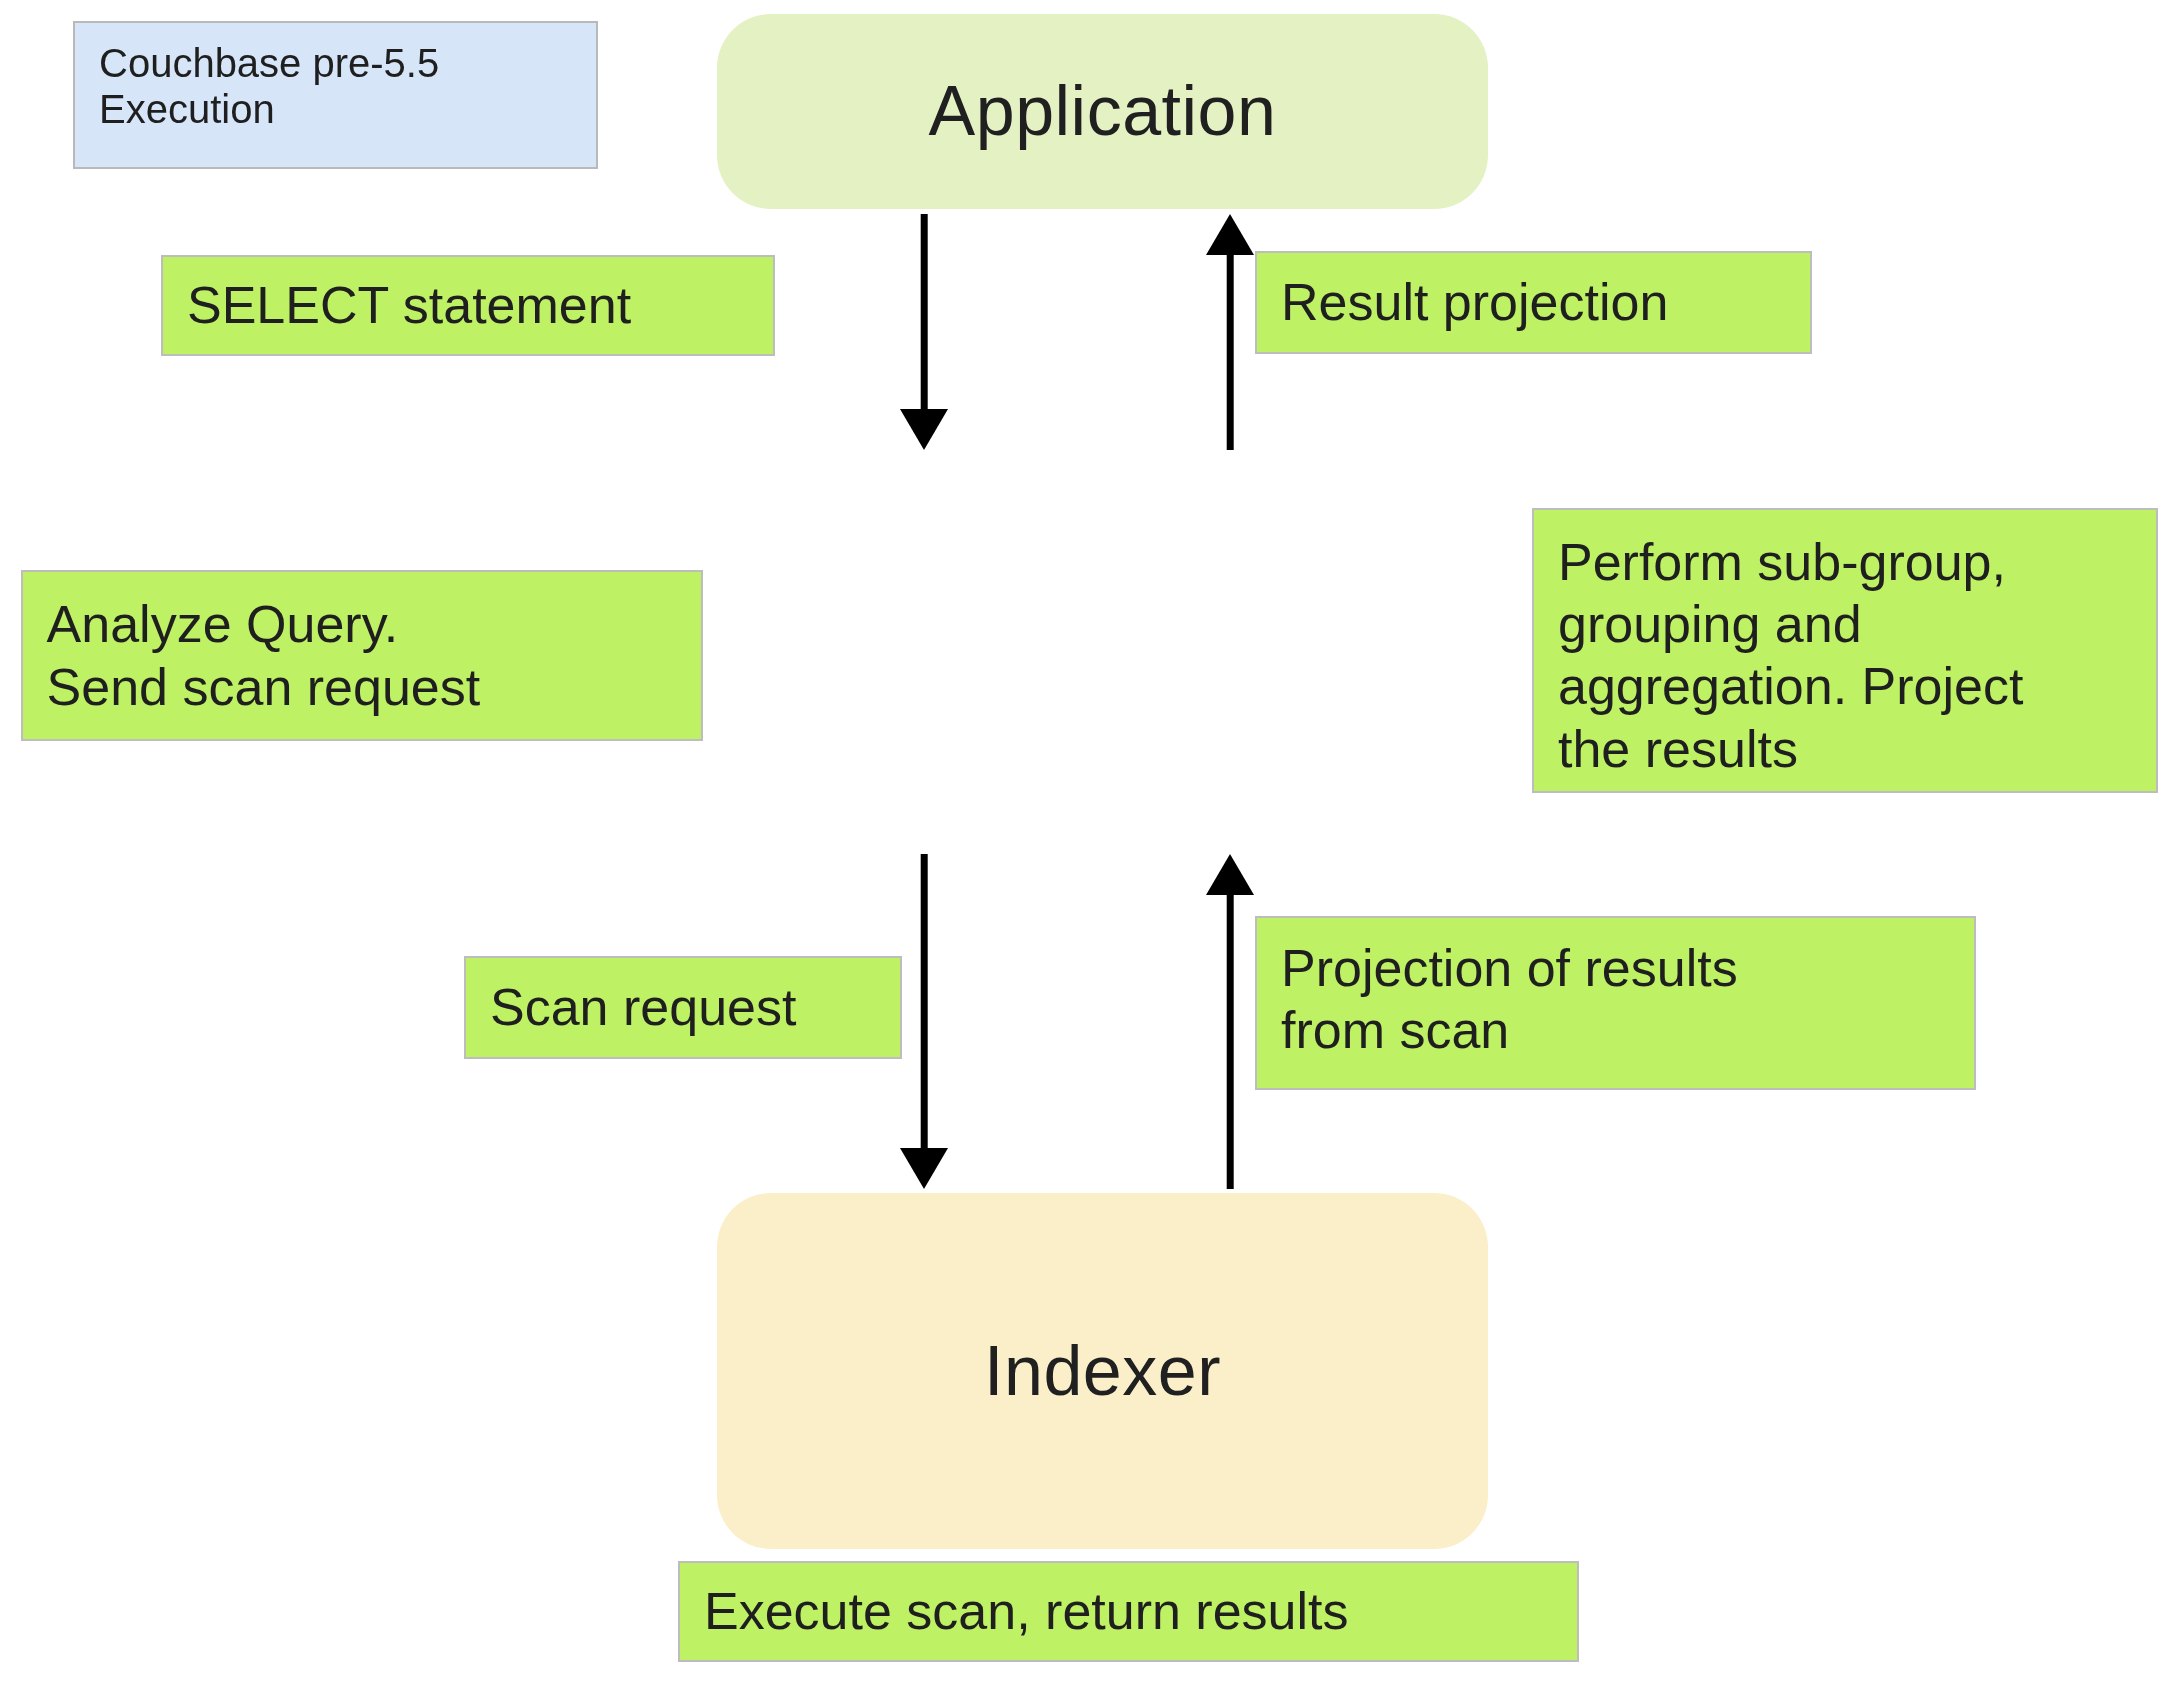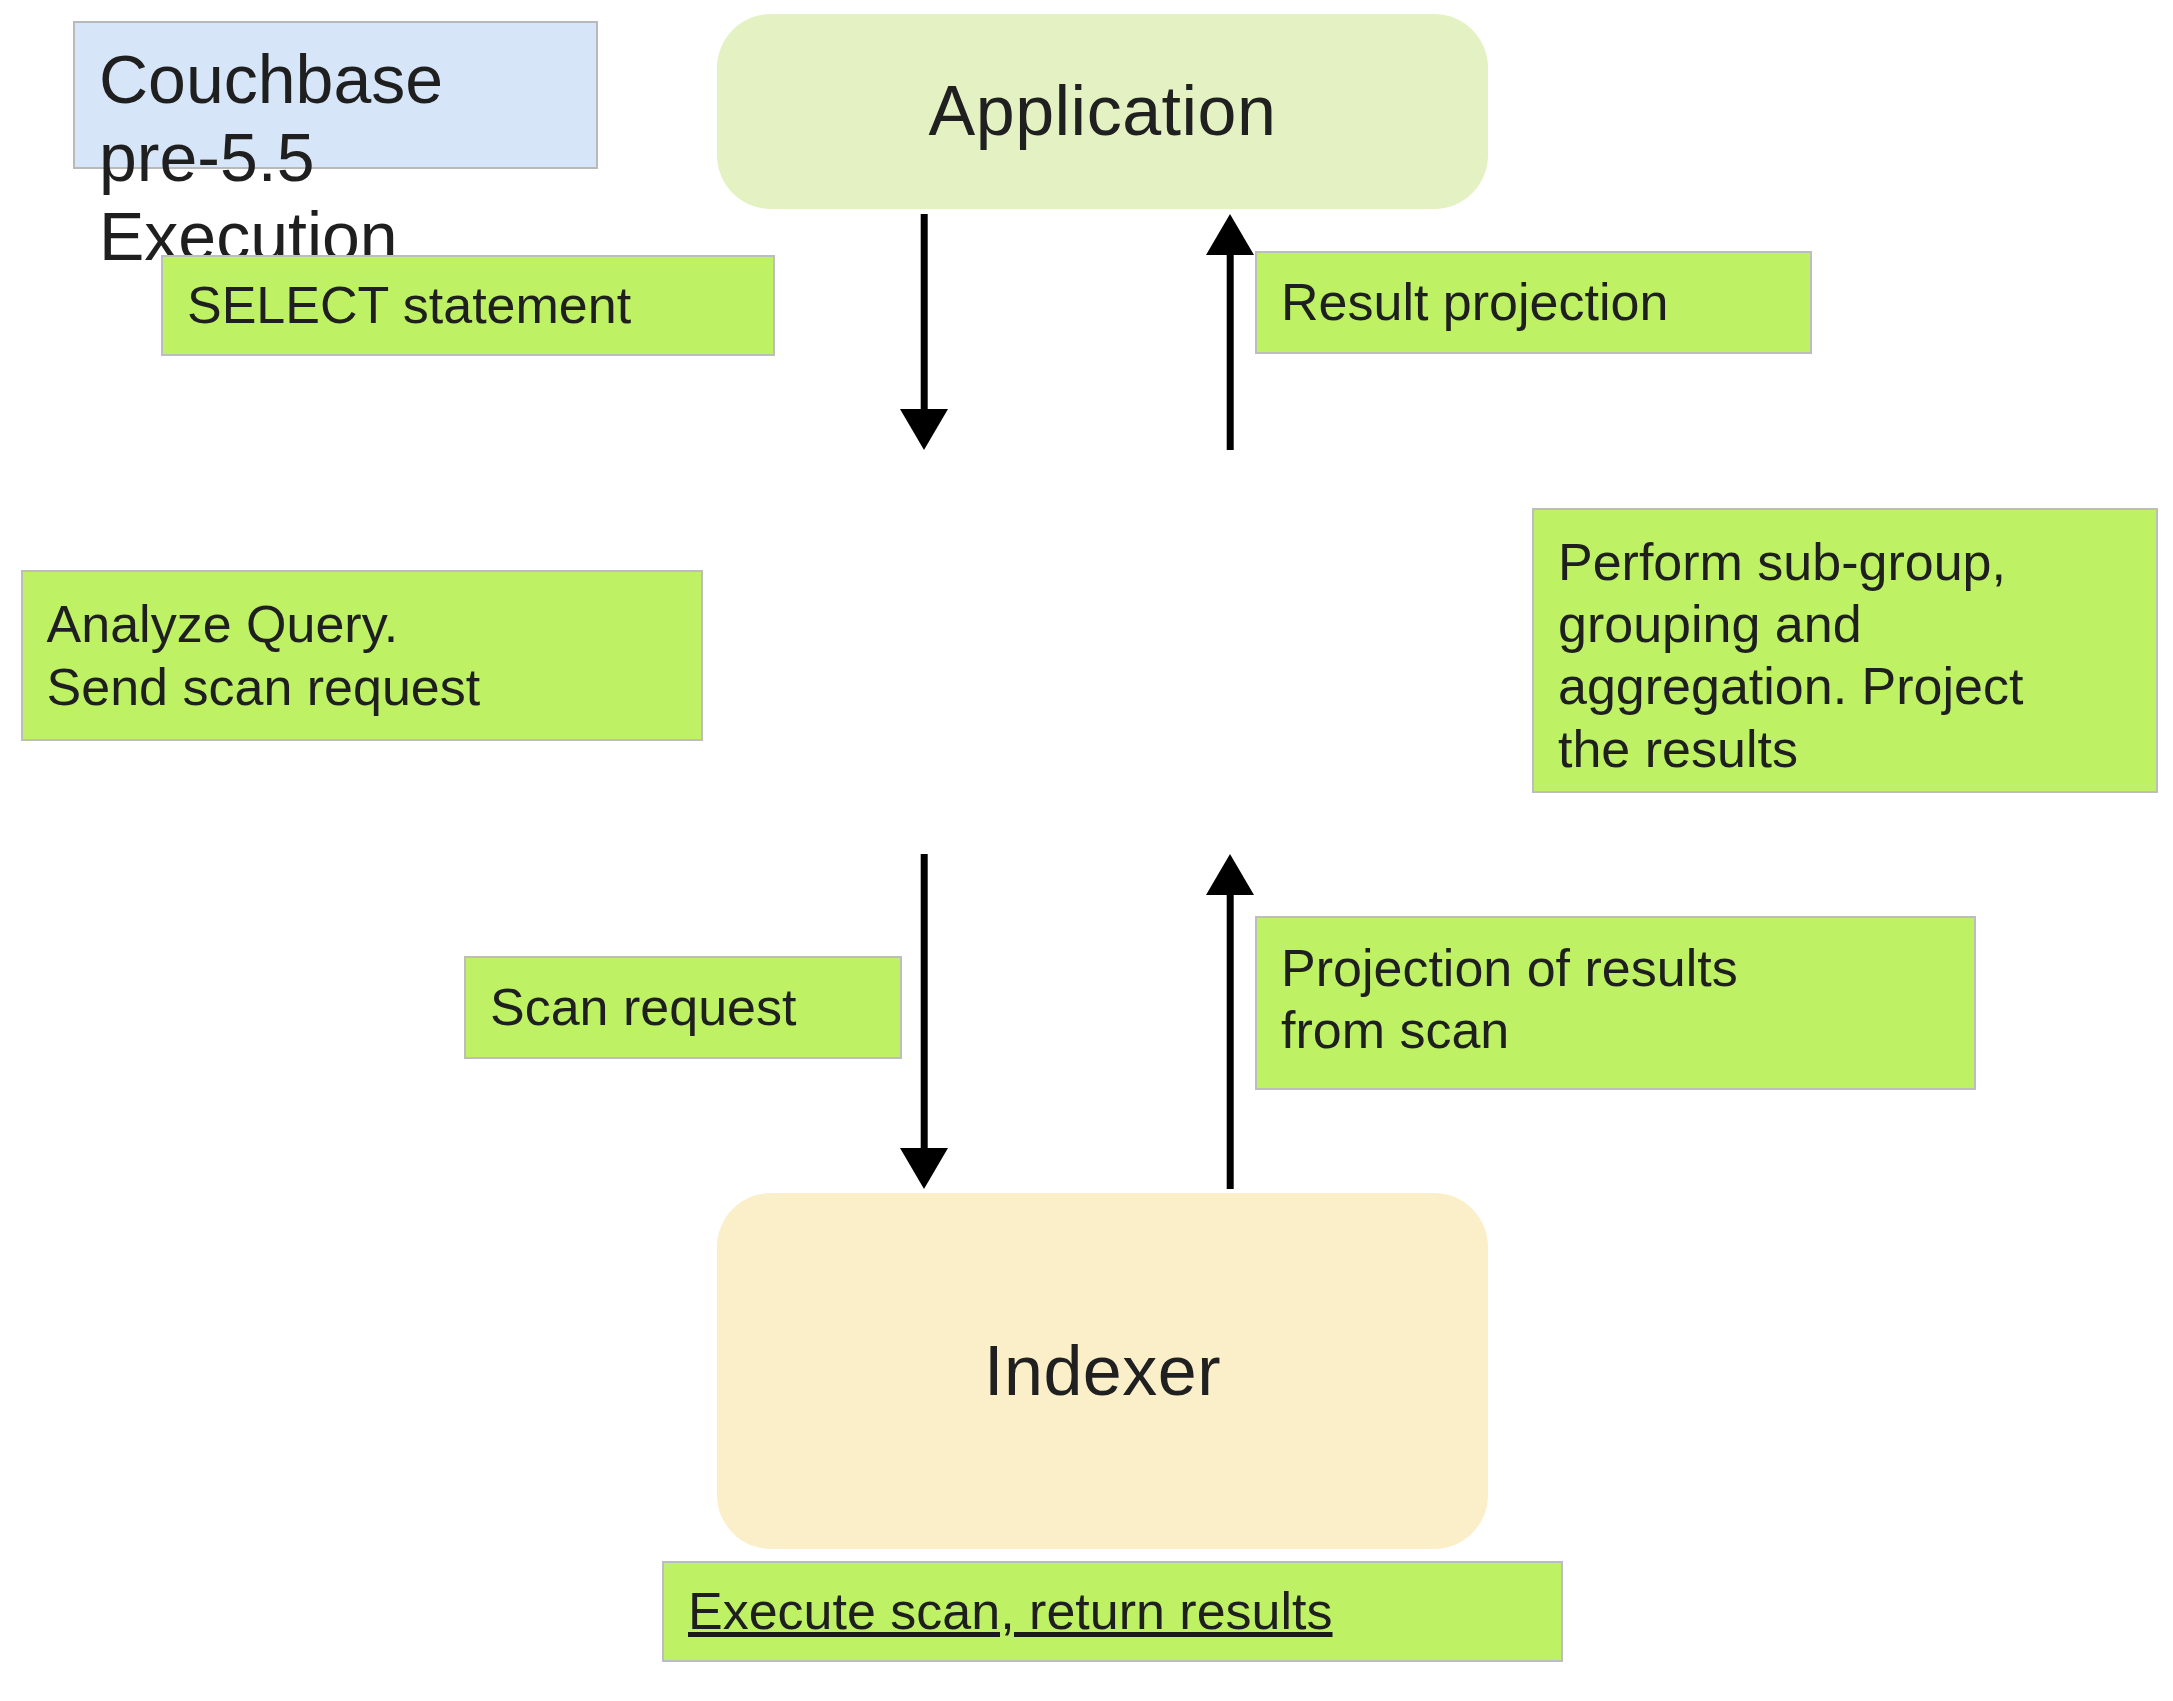--- a/index.html
+++ b/index.html
@@ -65,21 +65,21 @@
     left: 73px;
     top: 20.6px;
     width: 525px;
     height: 148px;
     background: #d6e5f7;
     border: 2.8px solid #b9b9b9;
     box-sizing: border-box;
     padding: 17px 20.6px 0 24px;
   }
   #legend-box .legend-text {
-    font-size: 68px;
+    font-size: 40px;
     line-height: 1.16;
     color: #1f1f1f;
     white-space: pre-line;
   }
 
   
   .callout {
     position: absolute;
     background: #bef264;
     border: 2.8px solid #bdbdbd;
@@ -96,21 +96,21 @@
   }
 
   #callout-select      { left: 161px;  top: 255px;  width: 614px;  height: 101px; }
   #callout-result      { left: 1255px; top: 251px;  width: 557px;  height: 103px; }
   #callout-analyze     { left: 20.6px;   top: 570px;  width: 682px;  height: 171px; }
   #callout-perform     { left: 1532px; top: 508px;  width: 626px;  height: 285px;
                          align-items: flex-start; padding-top: 20.6px; }
   #callout-scan-req    { left: 464px;  top: 956px; width: 438px;  height: 103px; }
   #callout-projection  { left: 1255px; top: 916px;  width: 721px;  height: 174px;
                          align-items: flex-start; padding-top: 19px; }
-  #callout-execute     { left: 662px;  top: 1561px; width: 901px;  height: 101px; text-decoration: underline; }
+  #callout-execute     { left: 678px;  top: 1561px; width: 901px;  height: 101px; }
 
   
   .arrow {
     position: absolute;
     width: 0;
   }
   .arrow .shaft {
     position: absolute;
     left: 50%;
     transform: translateX(-50%);

